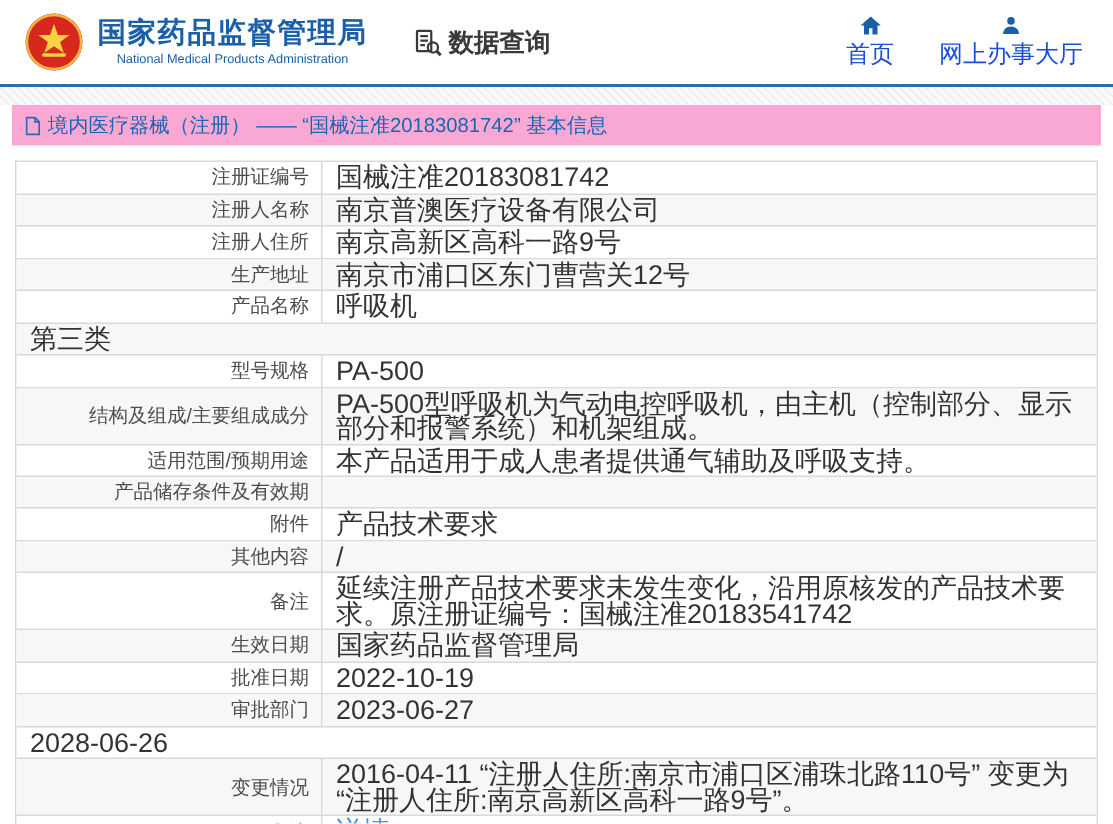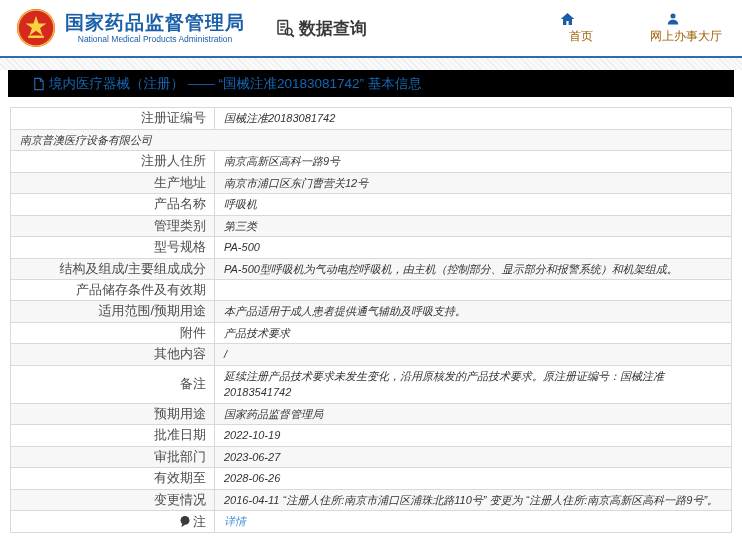--- a/index.html
+++ b/index.html
@@ -11,40 +11,40 @@
     border-bottom:2px solid #2c6cb0; background:#fff; }
   .emblem { width:40px; height:40px; flex:0 0 40px; }
   .agency { margin-left:9px; display:flex; flex-direction:column; justify-content:center; }
   .agency-cn { color:#1a5fa8; font-size:19px; font-weight:bold; letter-spacing:1px; line-height:22px; }
   .agency-en { color:#1a5fa8; font-size:8.5px; line-height:11px;text-align:center; }
   .dataquery { margin-left:30px; display:flex; align-items:center; gap:3px; cursor:pointer; }
   .dataquery-label { color:#3a3a3a; font-size:17px; font-weight:700; }
   .hspacer { flex:1; }
   .nav { display:flex; gap:30px; margin-right:6px; }
   .nav-item { display:flex; flex-direction:column; align-items:center; gap:2px; cursor:pointer; }
-  .nav-item .nav-label { color:#a16207; font-size:12px;margin-left:27px; }
+  .nav-item .nav-label { color:#1d4ed8; font-size:16px; }
 
   
   .hatch { height:12px; margin-top:0;
     background:repeating-linear-gradient(45deg,#ececec 0 1px,#fafafa 1px 4px); }
 
   
-  .titlebar { margin:0 8px; height:27px; background:#000000; display:flex;
-    align-items:center; padding:0 24px; gap:4px; }
+  .titlebar { margin:0 8px; height:27px; background:#f9a8d4; display:flex;
+    align-items:center; padding:0 7px; gap:4px; }
   .titlebar-text { color:#1766b5; font-size:13.5px; }
 
   
   .infotable { margin:10px 10px 0 10px; border:1px solid #d9d9d9; background:#fff; }
   .trow { display:flex; align-items:center; border-bottom:1px solid #d9d9d9; min-height:21px; }
   .trow:last-child { border-bottom:none; }
   .trow:nth-child(even) { background:#f7f7f7; }
   .tlabel { flex:0 0 204px; width:204px; padding:2px 8px;
     color:#4d4d4d; font-size:13px; line-height:16px; border-right:1px solid #d9d9d9;
     align-self:stretch; display:flex; align-items:center; justify-content:flex-end; gap:2px; }
-  .tvalue { flex:1; padding:2px 9px; color:#333; font-size:11px; line-height:16.5px;font-style:italic; }
+  .tvalue { flex:1; padding:2px 9px; color:#333; font-size:18px; line-height:16.5px; }
   .details-link { color:#4c94d8; text-decoration:none; cursor:pointer; }
 
   .icon { display:inline-flex; align-items:center; justify-content:center; }
 </style>
 </head>
 <body>
 
 <div class="header">
   <span class="icon emblem">
     <svg width="40" height="40" viewBox="0 0 40 40">
@@ -104,80 +104,79 @@
   </span>
   <span class="titlebar-text">境内医疗器械（注册） —— “国械注准20183081742” 基本信息</span>
 </div>
 
 <div class="infotable">
   <div class="trow">
     <div class="tlabel">注册证编号</div>
     <div class="tvalue">国械注准20183081742</div>
   </div>
   <div class="trow">
+    <div class="tlabel">注册人名称</div>
     <div class="tvalue">南京普澳医疗设备有限公司</div>
   </div>
   <div class="trow">
     <div class="tlabel">注册人住所</div>
     <div class="tvalue">南京高新区高科一路9号</div>
   </div>
   <div class="trow">
     <div class="tlabel">生产地址</div>
     <div class="tvalue">南京市浦口区东门曹营关12号</div>
   </div>
   <div class="trow">
     <div class="tlabel">产品名称</div>
     <div class="tvalue">呼吸机</div>
   </div>
   <div class="trow">
-    <div class="tlabel">管理类别</div>
     <div class="tvalue">第三类</div>
   </div>
   <div class="trow">
     <div class="tlabel">型号规格</div>
     <div class="tvalue">PA-500</div>
   </div>
   <div class="trow">
     <div class="tlabel">结构及组成/主要组成成分</div>
     <div class="tvalue">PA-500型呼吸机为气动电控呼吸机，由主机（控制部分、显示部分和报警系统）和机架组成。</div>
   </div>
   <div class="trow">
+    <div class="tlabel">适用范围/预期用途</div>
+    <div class="tvalue">本产品适用于成人患者提供通气辅助及呼吸支持。</div>
+  </div>
+  <div class="trow">
     <div class="tlabel">产品储存条件及有效期</div>
     <div class="tvalue"></div>
-  </div>
-  <div class="trow">
-    <div class="tlabel">适用范围/预期用途</div>
-    <div class="tvalue">本产品适用于成人患者提供通气辅助及呼吸支持。</div>
   </div>
   <div class="trow">
     <div class="tlabel">附件</div>
     <div class="tvalue">产品技术要求</div>
   </div>
   <div class="trow">
     <div class="tlabel">其他内容</div>
     <div class="tvalue">/</div>
   </div>
   <div class="trow">
     <div class="tlabel">备注</div>
     <div class="tvalue">延续注册产品技术要求未发生变化，沿用原核发的产品技术要求。原注册证编号：国械注准20183541742</div>
   </div>
   <div class="trow">
-    <div class="tlabel">预期用途</div>
+    <div class="tlabel">生效日期</div>
     <div class="tvalue">国家药品监督管理局</div>
   </div>
   <div class="trow">
     <div class="tlabel">批准日期</div>
     <div class="tvalue">2022-10-19</div>
   </div>
   <div class="trow">
     <div class="tlabel">审批部门</div>
     <div class="tvalue">2023-06-27</div>
   </div>
   <div class="trow">
-    <div class="tlabel">有效期至</div>
     <div class="tvalue">2028-06-26</div>
   </div>
   <div class="trow">
     <div class="tlabel">变更情况</div>
     <div class="tvalue">2016-04-11 “注册人住所:南京市浦口区浦珠北路110号” 变更为 “注册人住所:南京高新区高科一路9号”。</div>
   </div>
   <div class="trow">
     <div class="tlabel">
       <span class="icon">
         <svg width="12" height="13" viewBox="0 0 14 15">

